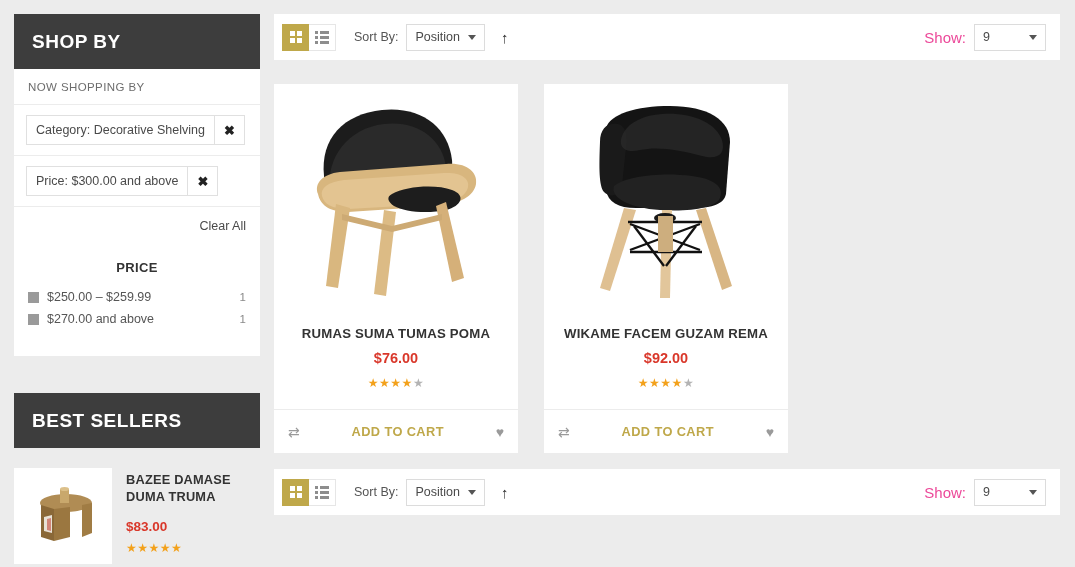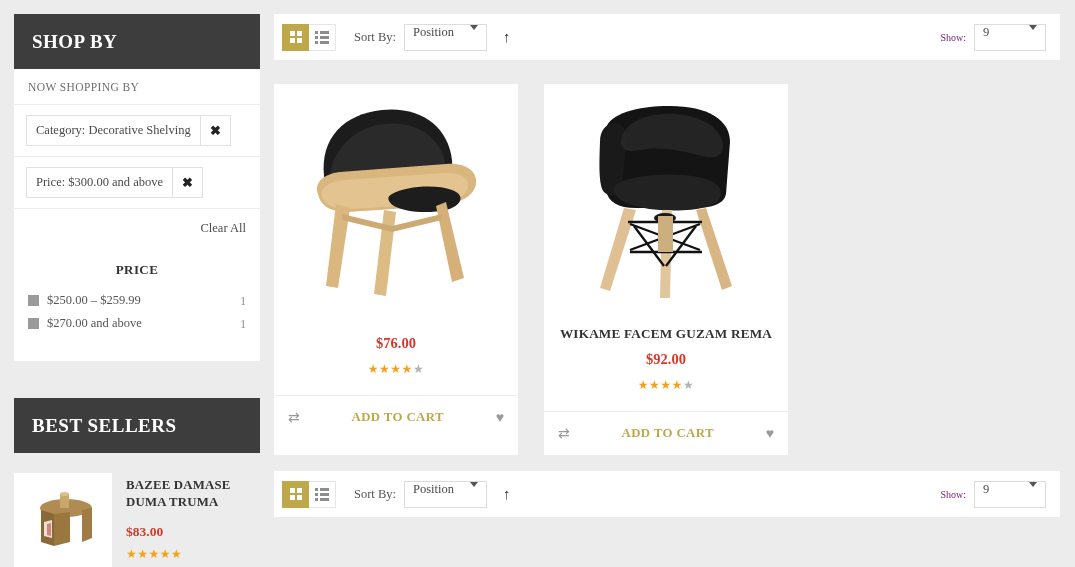--- a/index.html
+++ b/index.html
@@ -2,21 +2,21 @@
 <html><head>
 <meta charset="utf-8">
 <style>
   * { box-sizing: border-box; margin: 0; padding: 0; }
   html, body {
     width: 1075px; height: 567px;
     background: #ececec;
     font-family: "Liberation Sans", sans-serif;
     overflow: hidden;
   }
-  .page { position: relative; width: 1075px; height: 450px; display: flex; font-family: Liberation Serif, serif; }
+  .page { position: relative; width: 1075px; height: 450px; display: flex; }
 
   
   .sidebar { width: 274px; padding: 14px 14px 0 14px; flex: 0 0 274px; }
   .block-title {
     background: #3d3d3d; color: #fff;
     font-size: 19px; font-weight: bold; letter-spacing: .5px;
     padding: 18px 18px; line-height: 1;
   }
   .panel { background: #fff; }
   .filter-head {
@@ -81,32 +81,32 @@
   .vm + .vm { border-left: none; }
   .grid-ico { display: grid; grid-template-columns: 5px 5px; grid-template-rows: 5px 5px; gap: 2px; }
   .grid-ico i { background: #fff; display: block; }
   .list-ico { display: flex; flex-direction: column; gap: 2px; }
   .list-ico span { display: flex; gap: 2px; }
   .list-ico b { display: block; width: 3px; height: 3px; background: #8d8d8d; }
   .list-ico u { display: block; width: 9px; height: 3px; background: #8d8d8d; }
   .sort-label { font-size: 12.5px; color: #555; margin-left: 18px; margin-right: 8px; }
   .select-box {
     border: 1px solid #dcdcdc; height: 27px; min-width: 72px; padding: 0 8px;
-    display: flex; align-items: flex-start; justify-content: space-between;
-    font-size: 12.5px; color: #4a4a4a; cursor: pointer; gap: 16px;
+    display: flex; align-items: center; justify-content: space-between;
+    font-size: 12.5px; color: #4a4a4a; cursor: pointer; gap: 8px;
   }
   .caret {
     width: 0; height: 0; border-left: 4px solid transparent;
     border-right: 4px solid transparent; border-top: 5px solid #555;
   }
   .sort-dir {
     margin-left: 16px; font-size: 15px; color: #333; cursor: pointer; line-height: 1;
   }
   .toolbar-right { margin-left: auto; display: flex; align-items: center; }
-  .show-label { font-size: 10px; color: #701a75; margin-right: 8px; }
+  .show-label { font-size: 15px; color: #ec4899; margin-right: 8px; }
 
   
   .products { display: flex; gap: 26px; margin-top: 24px; }
   .card { width: 244px; background: #fff; }
   .card-img {
     height: 238px; display: flex; align-items: center;
     justify-content: center; padding: 12px;
   }
   .card-body { padding: 4px 10px 20px 10px; text-align: center; }
   .card-name {
@@ -258,20 +258,21 @@
             <path d="M26 98 C24 90 32 84 48 82 L148 75 C164 74 174 80 172 89 C170 99 158 104 140 106 L52 111 C36 111 28 106 26 98 Z" fill="#e3c491"></path>
             <path d="M96 96 C110 88 140 86 156 92 C170 97 166 108 150 112 C132 116 108 114 98 108 C92 104 90 99 96 96 Z" fill="#1d1d1d"></path>
             <path d="M40 106 L30 188 L42 190 L54 110 Z" fill="#d9b77f"></path>
             <path d="M150 104 L168 180 L156 184 L140 108 Z" fill="#d5b079"></path>
             <path d="M88 112 L78 196 L90 198 L100 114 Z" fill="#dcbb85"></path>
             <path d="M46 116 L96 128 L96 134 L46 122 Z" fill="#cdaa74"></path>
             <path d="M96 128 L146 116 L146 122 L96 134 Z" fill="#cdaa74"></path>
           </svg>
         </div>
         <div class="card-body">
+          <div class="card-name">RUMAS SUMA TUMAS POMA</div>
           <div class="card-price">$76.00</div>
           <div class="card-stars stars">
             <span class="star-on">★★★★</span><span class="star-off">★</span>
           </div>
         </div>
         <div class="card-actions">
           <span class="act-ico">⇄</span>
           <span class="add-cart">ADD TO CART</span>
           <span class="heart">♥</span>
         </div>

